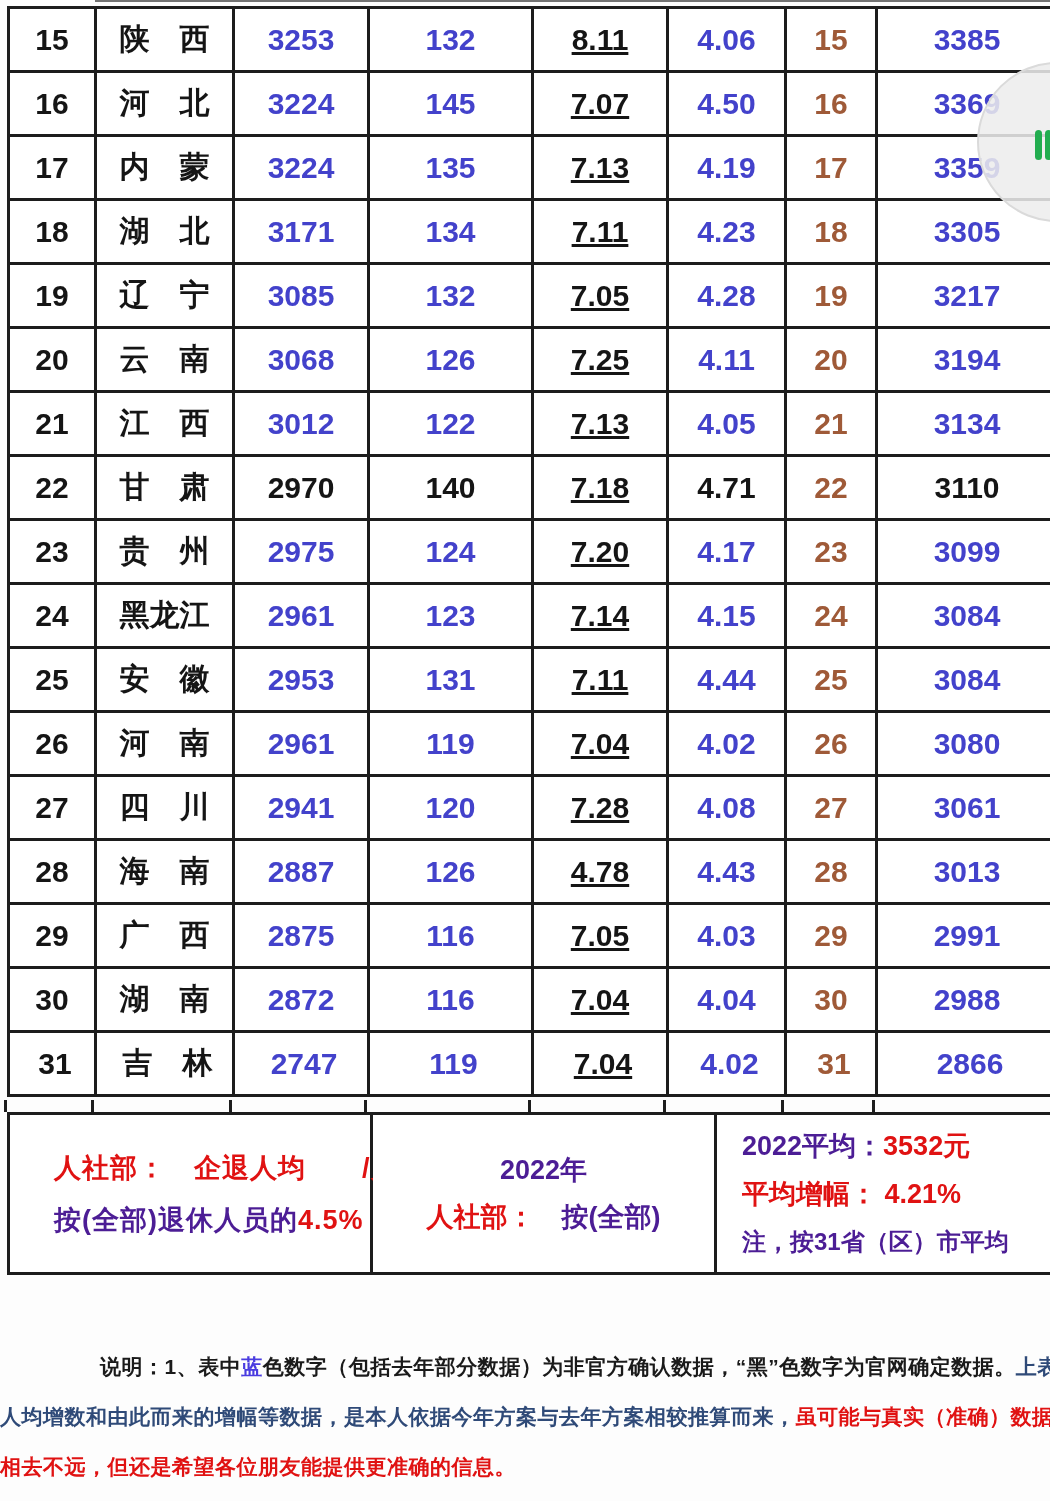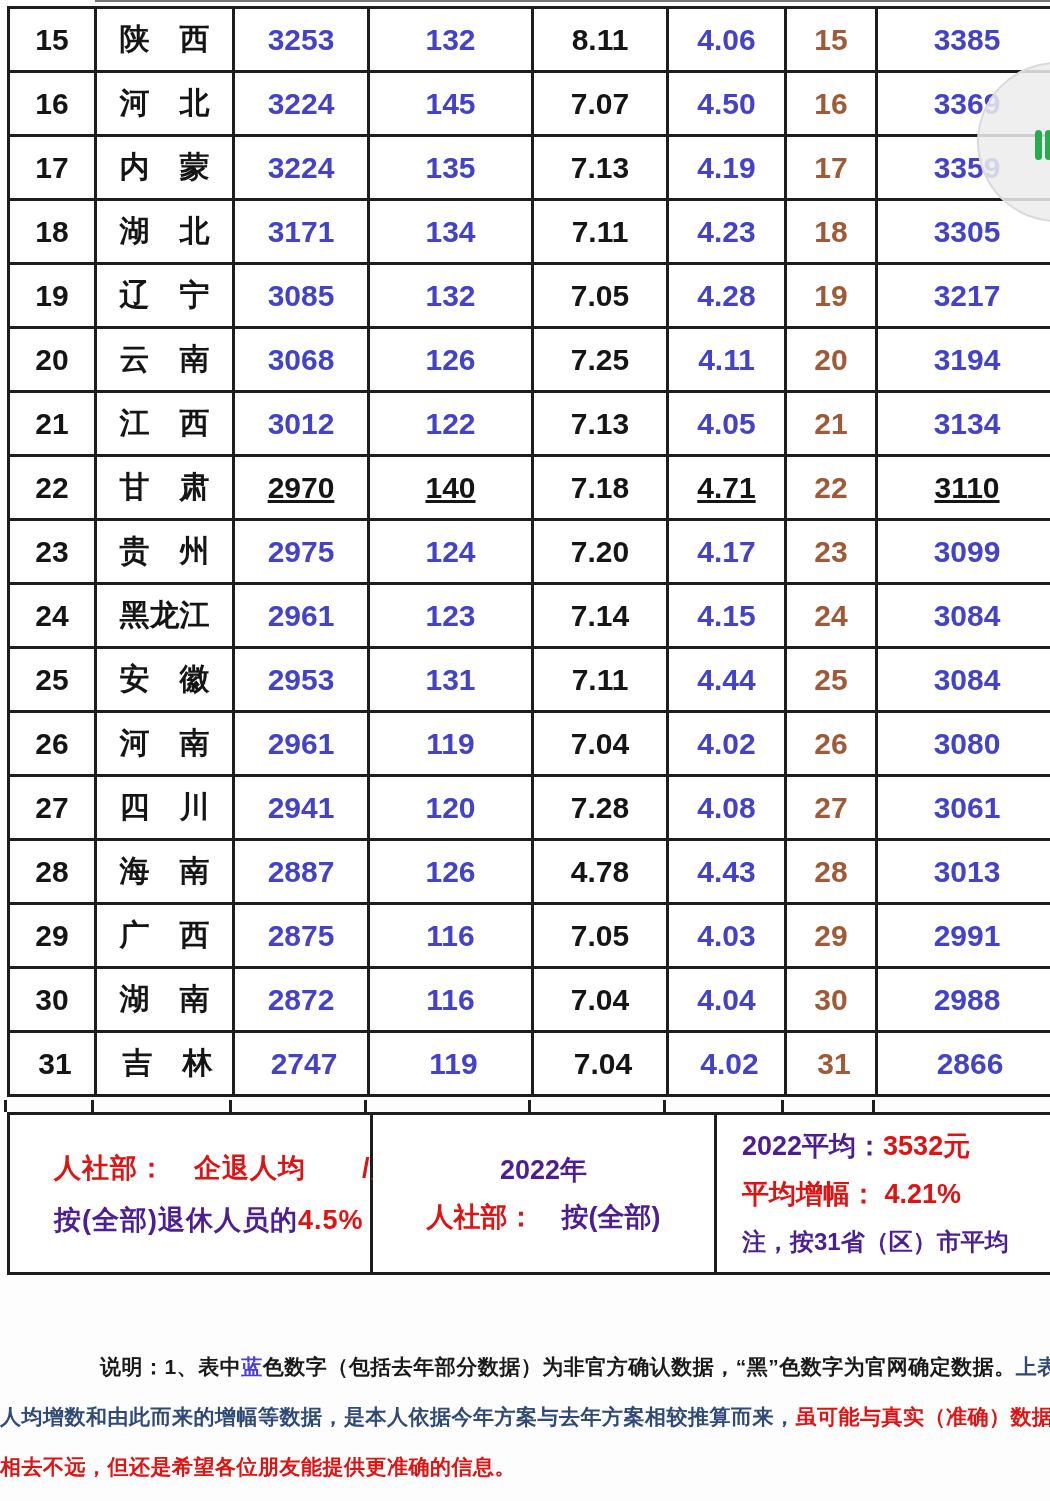--- a/index.html
+++ b/index.html
@@ -21,26 +21,26 @@
     background:#ffffff;
   }
   .trow{display:grid;grid-template-columns:87px 138px 135px 164px 135px 118px 91px 1fr;}
   .trow>div{
     height:61px;border-right:3px solid #1d1d1d;border-bottom:3px solid #1d1d1d;
     display:flex;align-items:center;justify-content:center;
     font-weight:700;font-size:30px;background:#fff;
   }
   .trow>div:last-child{border-right:none;}
   .trow:last-child>div{border-bottom:none;margin-left:6px;}
-  .c-black{color:#151515;}
+  .c-black{color:#151515;text-decoration:underline;}
   .c-rank{color:#151515;font-size:28px;}
   .c-prov{color:#151515;font-size:31px;white-space:pre;}
   .c-blue{color:#4342cb;}
   .c-brown{color:#9f5a38;font-size:28px;}
-  .trow.official .c-blue{color:#151515;text-decoration:underline;}
+  .trow.official .c-blue{color:#151515;}
 
   
   .stub-strip{
     position:absolute;left:7px;top:1100px;width:1046px;height:12px;
     display:grid;grid-template-columns:87px 138px 135px 164px 135px 118px 91px 1fr;
   }
   .stub-strip>div{border-right:3px solid #1d1d1d;}
   .stub-strip>div:first-child{border-left:3px solid #1d1d1d;margin-left:-3px;}
   .stub-strip>div:last-child{border-right:none;}
 

